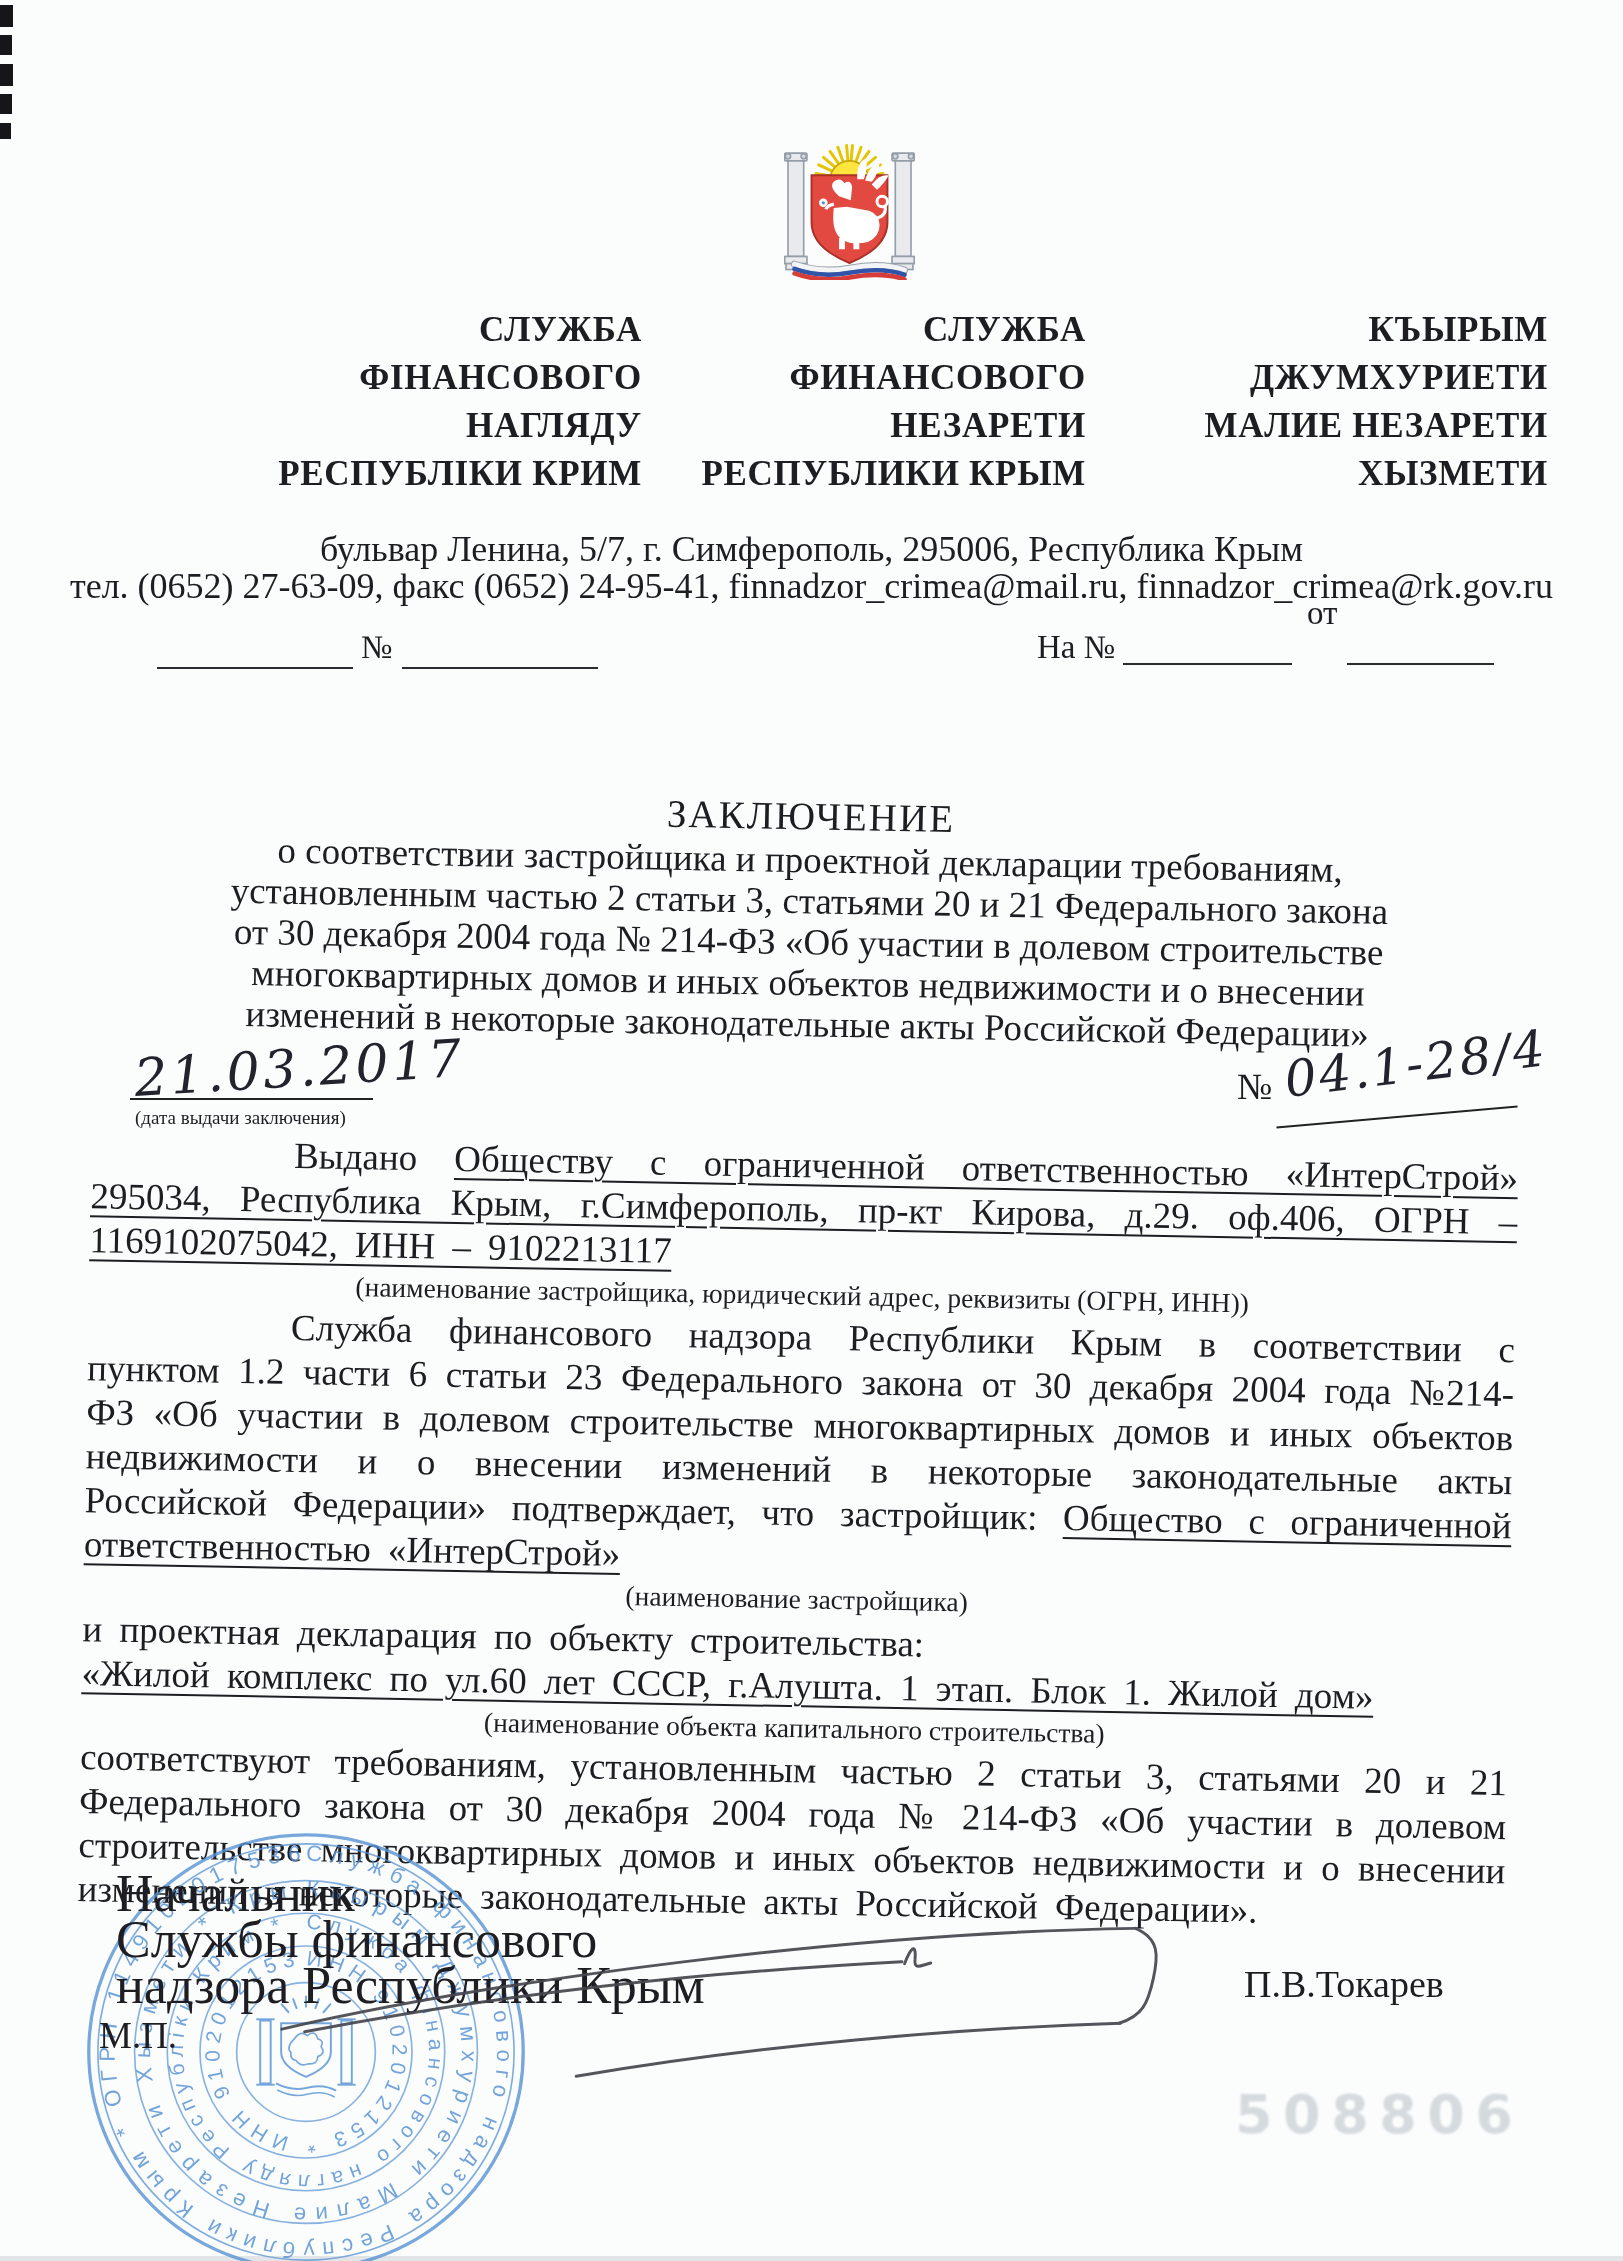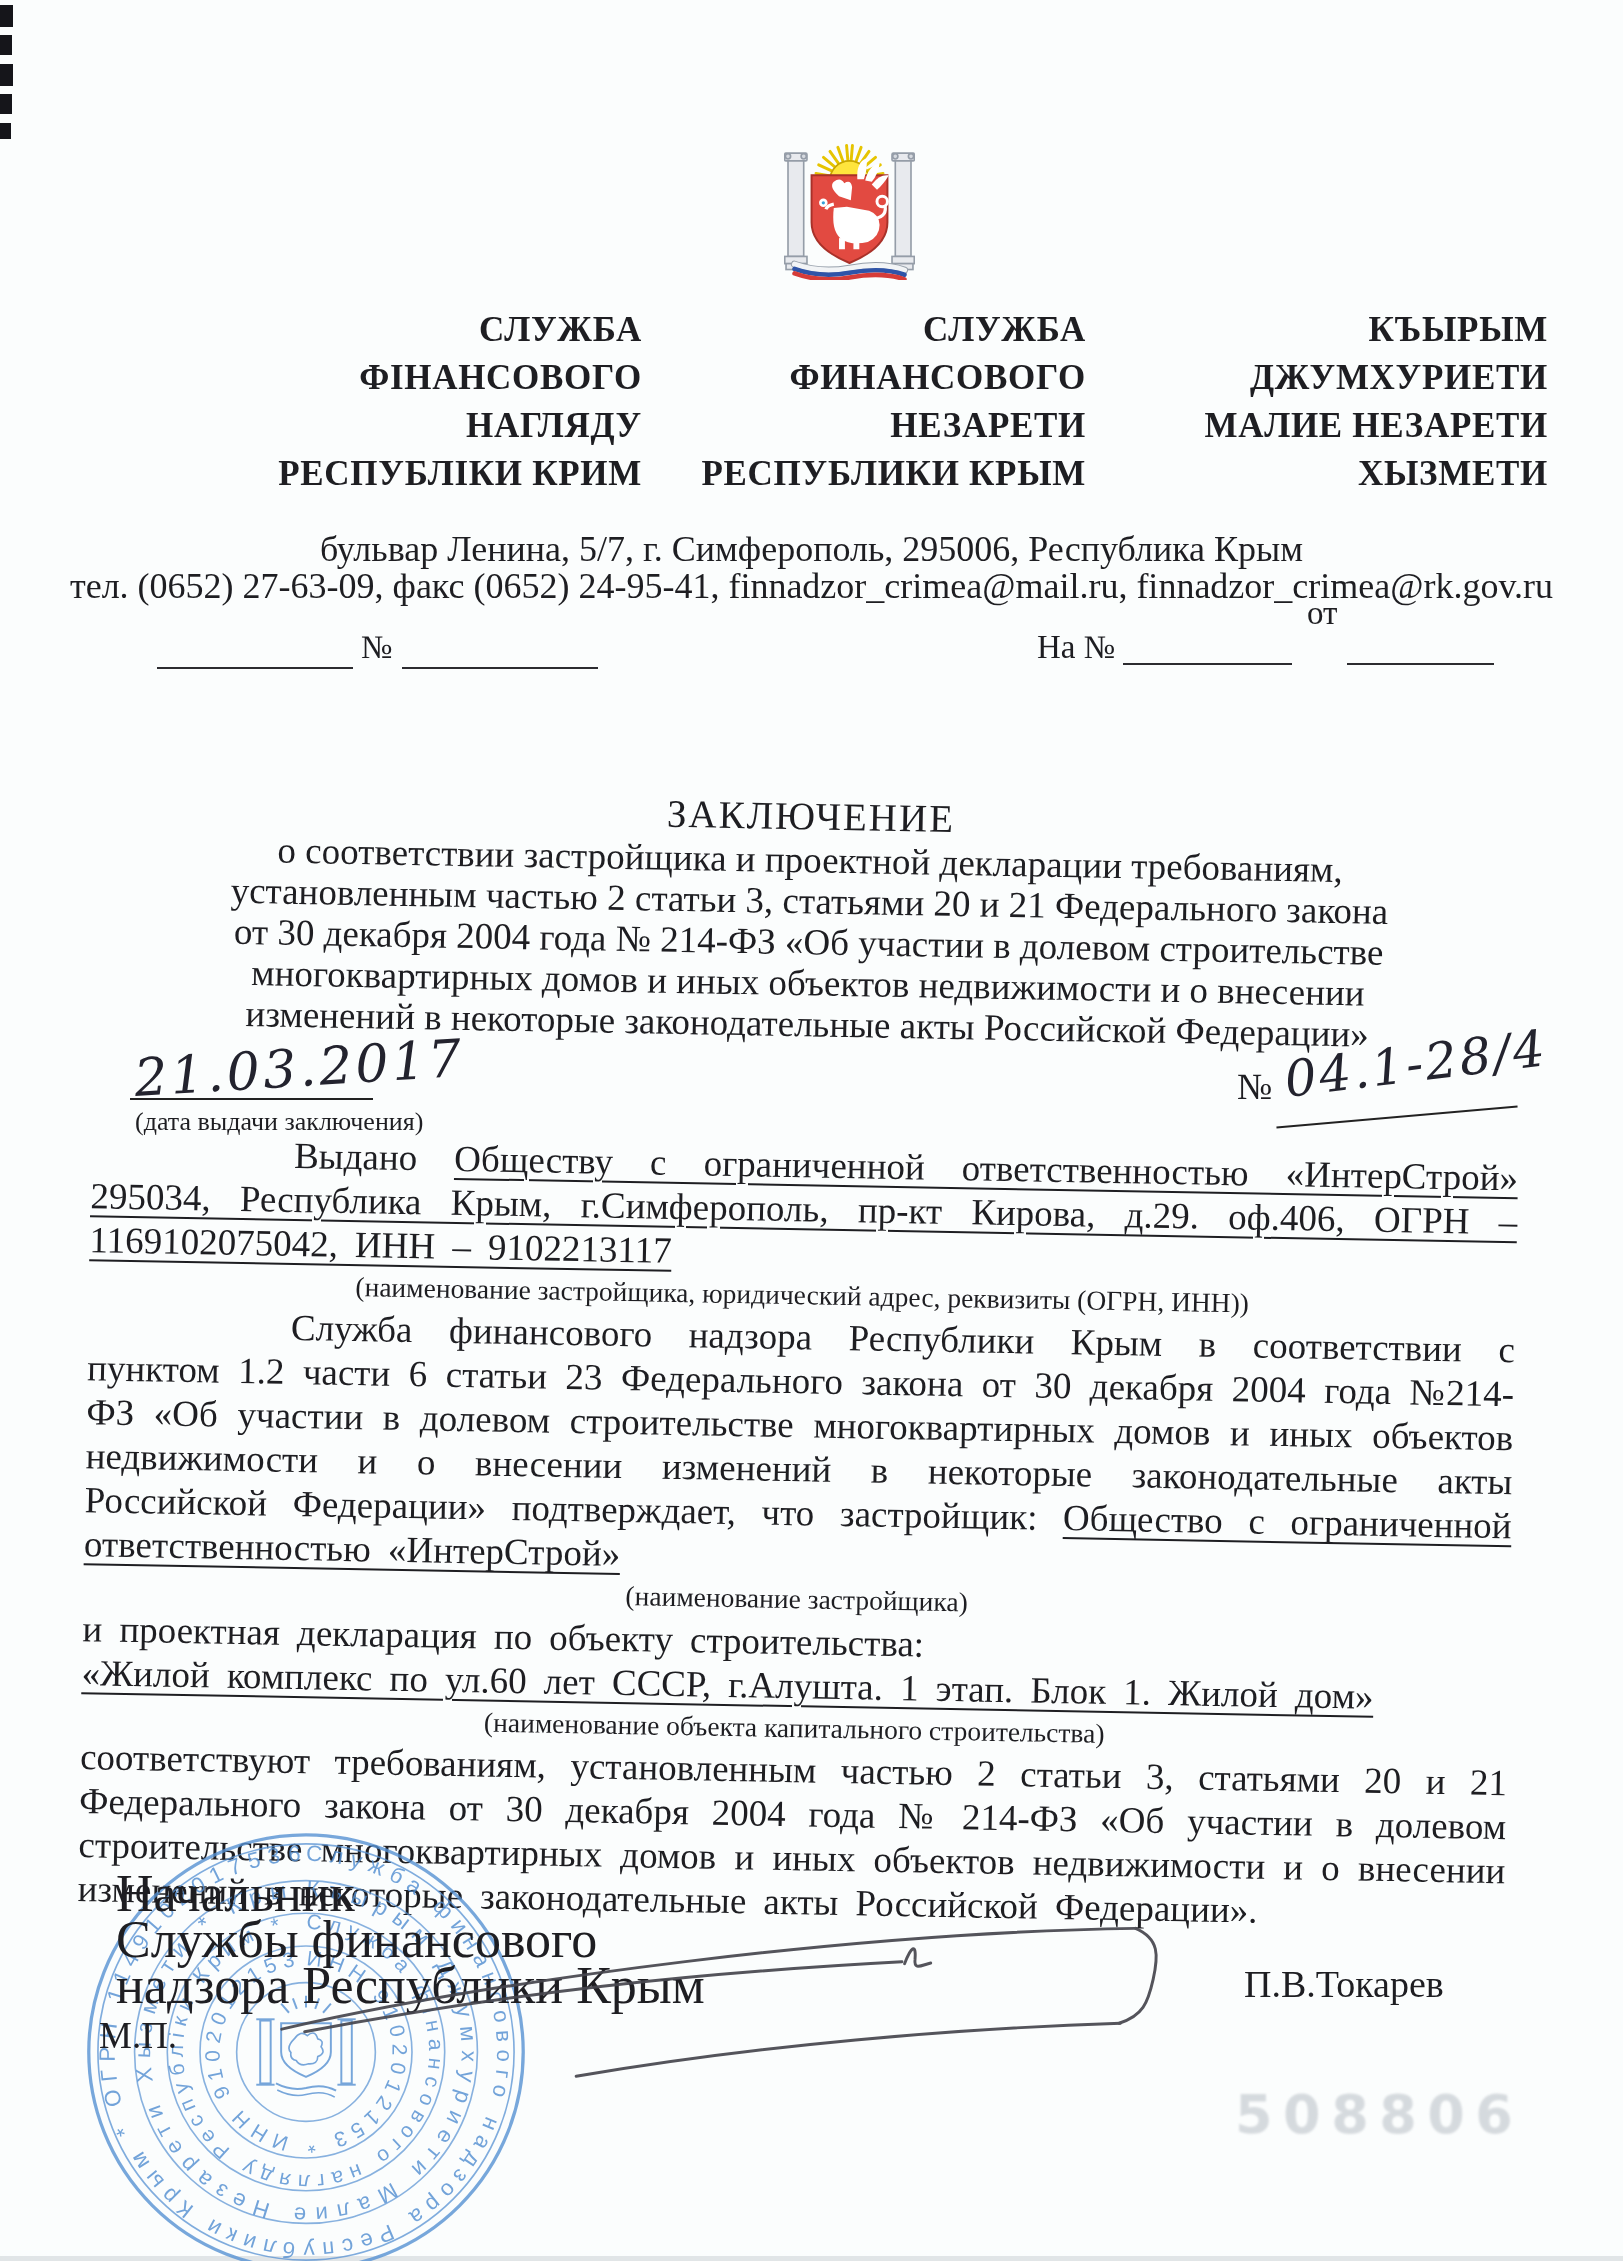--- a/index.html
+++ b/index.html
@@ -38,21 +38,21 @@
   .body-text{font-size:37px;line-height:44px;text-align:justify;word-spacing:7.9px;}
   .body-text p{margin:0;}
   .para{text-indent:203px;}
   .u{text-decoration:underline;text-decoration-thickness:2.3px;text-underline-offset:6.5px;}
   .caption{font-size:27.5px;line-height:34px;text-align:center;word-spacing:normal;text-indent:0;margin:2.6px 0 3.9px 0;}
 
   
   .hand{font-family:"DejaVu Serif",serif;font-style:italic;color:#23232e;}
   #hand-date{position:absolute;left:134px;top:1038px;font-size:52px;letter-spacing:3.3px;transform:rotate(-3.5deg);}
   #date-line{position:absolute;left:130px;top:1098px;width:243px;border-bottom:2.6px solid #222;}
-  #date-caption{position:absolute;left:135px;top:1107px;font-size:26px;}
+  #date-caption{position:absolute;left:135px;top:1107px;font-size:19px;}
   #num-label{position:absolute;left:1237px;top:1065px;font-size:37px;}
   #hand-num{position:absolute;left:1284px;top:1035px;font-size:50px;letter-spacing:2.6px;transform:rotate(-7deg);}
   #num-line{position:absolute;left:1276px;top:1116px;width:242px;border-bottom:2.6px solid #222;transform:rotate(-5deg);}
 
   
   #sig-post{position:absolute;left:116px;top:1871px;font-size:52px;line-height:46px;z-index:3;}
   #mp{position:absolute;left:99px;top:2014px;font-size:37px;z-index:3;}
   #sig-name{position:absolute;left:1244px;top:1962px;font-size:38px;z-index:3;}
 
   

